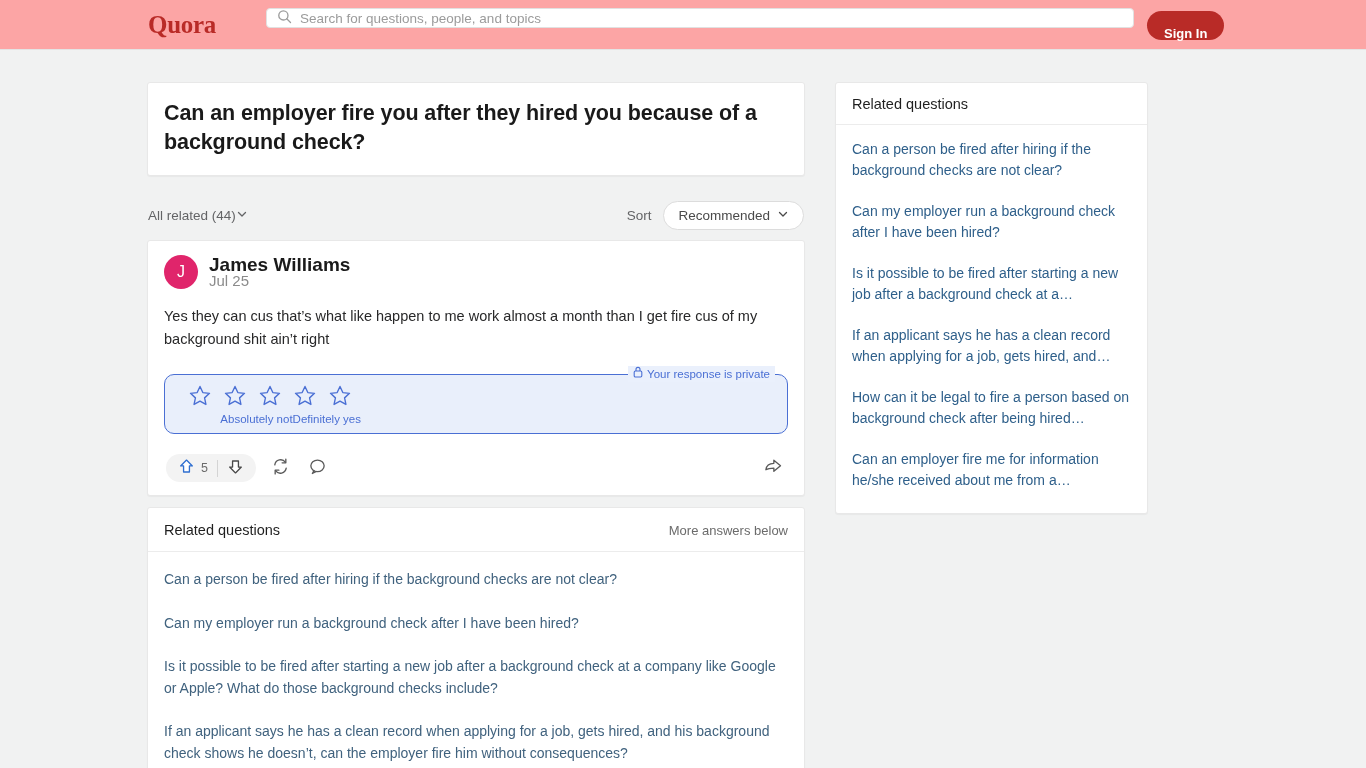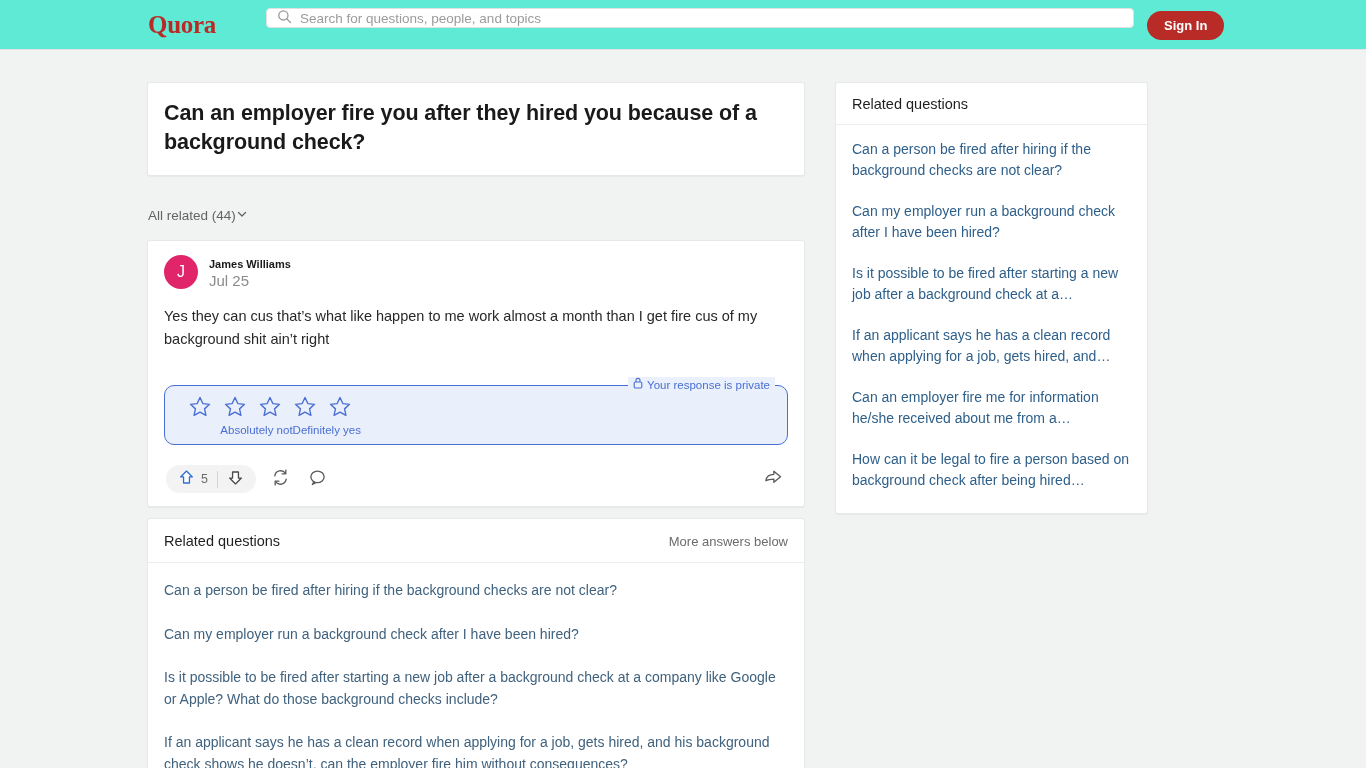--- a/index.html
+++ b/index.html
@@ -9,21 +9,21 @@
     width: 1366px; height: 768px;
     background: #f1f2f2;
     font-family: "Liberation Sans", sans-serif;
     overflow: hidden;
   }
 
   
   .header {
     position: relative;
     height: 50px;
-    background: #5eead4;
+    background: #fca5a5;
     border-bottom: 1px solid #e4e4e4;
     display: flex;
     align-items: center;
   }
   .logo {
     position: absolute;
     left: 148px;
     top: 11px;
     font-family: "Liberation Serif", serif;
     font-weight: bold;
@@ -54,21 +54,21 @@
     background: transparent;
     width: 100%;
     padding: 0;
   }
   .search-input::placeholder { color: #9b9b9b; }
   .signin-btn {
     position: absolute;
     left: 1147px;
     top: 11px;
     height: 29px;
-    padding: 0 17px;
+    padding: 8px 17px;
     background: #b92b27;
     color: #ffffff;
     border: none;
     border-radius: 15px;
     font-family: "Liberation Sans", sans-serif;
     font-size: 13px;
     font-weight: bold;
     cursor: pointer;
     line-height: 29px;
   }
@@ -155,41 +155,41 @@
     background: #e0256b;
     color: #ffffff;
     font-size: 16px;
     display: flex;
     align-items: center;
     justify-content: center;
     flex: 0 0 auto;
     font-weight: normal;
   }
   .author-name {
-    font-size: 11px;
+    font-size: 19px;
     font-weight: bold;
     color: #1a1a1a;
     line-height: 17px;
   }
   .author-date {
     font-size: 15px;
     color: #8b8b8b;
     line-height: 16px;
   }
   .answer-text {
     margin-top: 16px;
     font-size: 14.5px;
     line-height: 23px;
     color: #282829;
   }
 
   
   .rating-box {
     position: relative;
-    margin-top: 34px;
+    margin-top: 23px;
     border: 1px solid #4a6fd4;
     border-radius: 10px;
     background: #e9effb;
     height: 60px;
     padding: 9px 14px;
     display: flex;
     align-items: center;
     justify-content: space-between;
   }
   .rating-private {
@@ -331,20 +331,31 @@
     <div class="filter-row">
       <div class="all-related">
         <span>All related (44)</span>
         <span class="chev">
           <svg width="12" height="12" viewBox="0 0 12 12">
             <polyline points="2.5,4.5 6,8 9.5,4.5" fill="none" stroke="#636466" stroke-width="1.3" stroke-linecap="round" stroke-linejoin="round"></polyline>
           </svg>
         </span>
       </div>
 
+      <div class="sort-group">
+        <span class="sort-label">Sort</span>
+        <div class="sort-pill">
+          <span>Recommended</span>
+          <span class="chev">
+            <svg width="12" height="12" viewBox="0 0 12 12">
+              <polyline points="2.5,4.5 6,8 9.5,4.5" fill="none" stroke="#4a4a4a" stroke-width="1.3" stroke-linecap="round" stroke-linejoin="round"></polyline>
+            </svg>
+          </span>
+        </div>
+      </div>
     </div>
 
     <div class="card answer-card">
 
       <div class="author-row">
         <div class="avatar">J</div>
         <div>
           <div class="author-name">James Williams</div>
           <div class="author-date">Jul 25</div>
         </div>
@@ -461,19 +472,19 @@
   </div>
 
   <div class="side-col">
     <div class="card side-card">
       <div class="side-head">Related questions</div>
       <div class="side-list">
         <a class="side-item">Can a person be fired after hiring if the background checks are not clear?</a>
         <a class="side-item">Can my employer run a background check after I have been hired?</a>
         <a class="side-item">Is it possible to be fired after starting a new job after a background check at a…</a>
         <a class="side-item">If an applicant says he has a clean record when applying for a job, gets hired, and…</a>
+        <a class="side-item">How can it be legal to fire a person based on background check after being hired…</a>
         <a class="side-item">Can an employer fire me for information he/she received about me from a…</a>
-        <a class="side-item">How can it be legal to fire a person based on background check after being hired…</a>
       </div>
     </div>
   </div>
 
 </div>
 
 </body></html>

